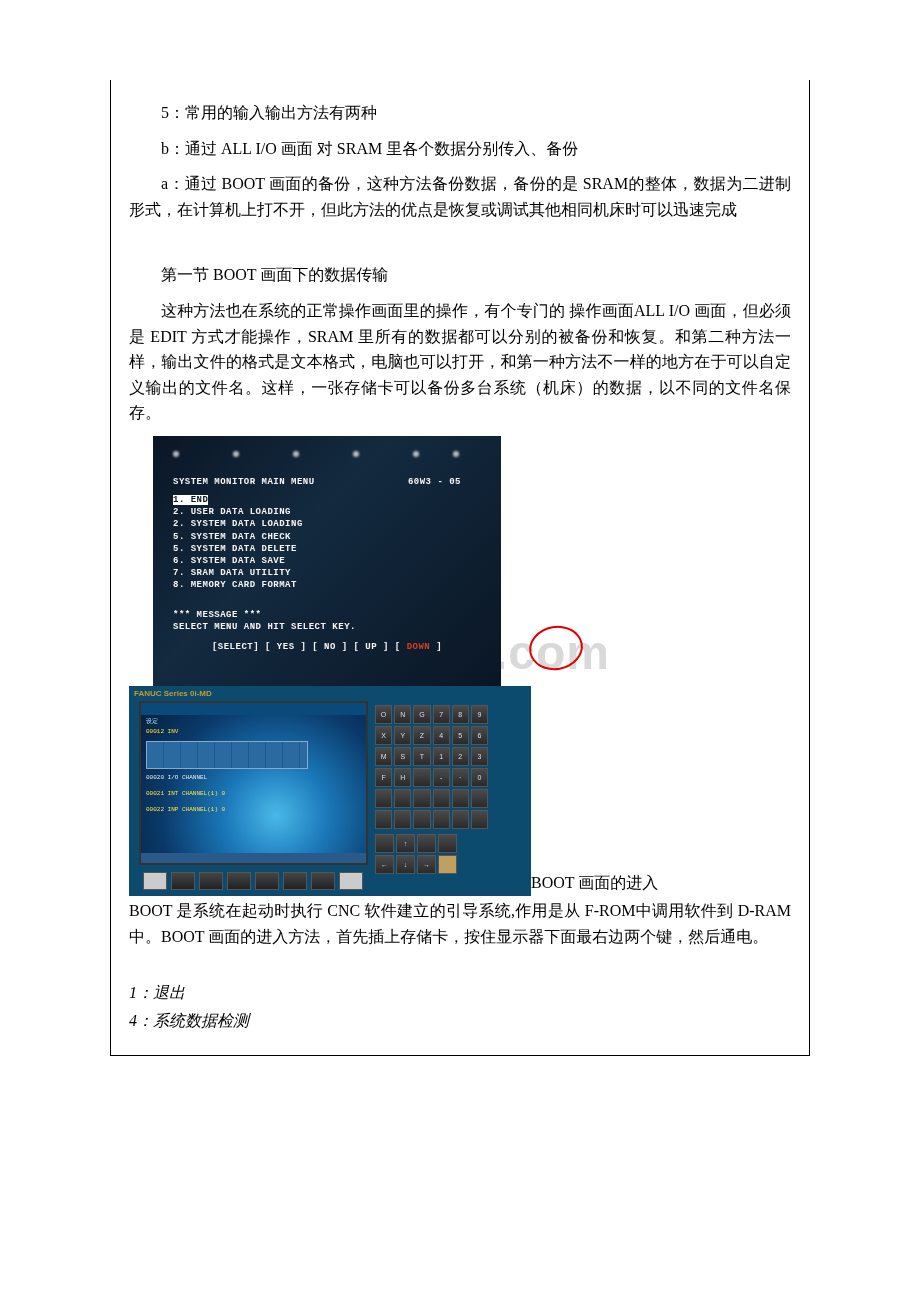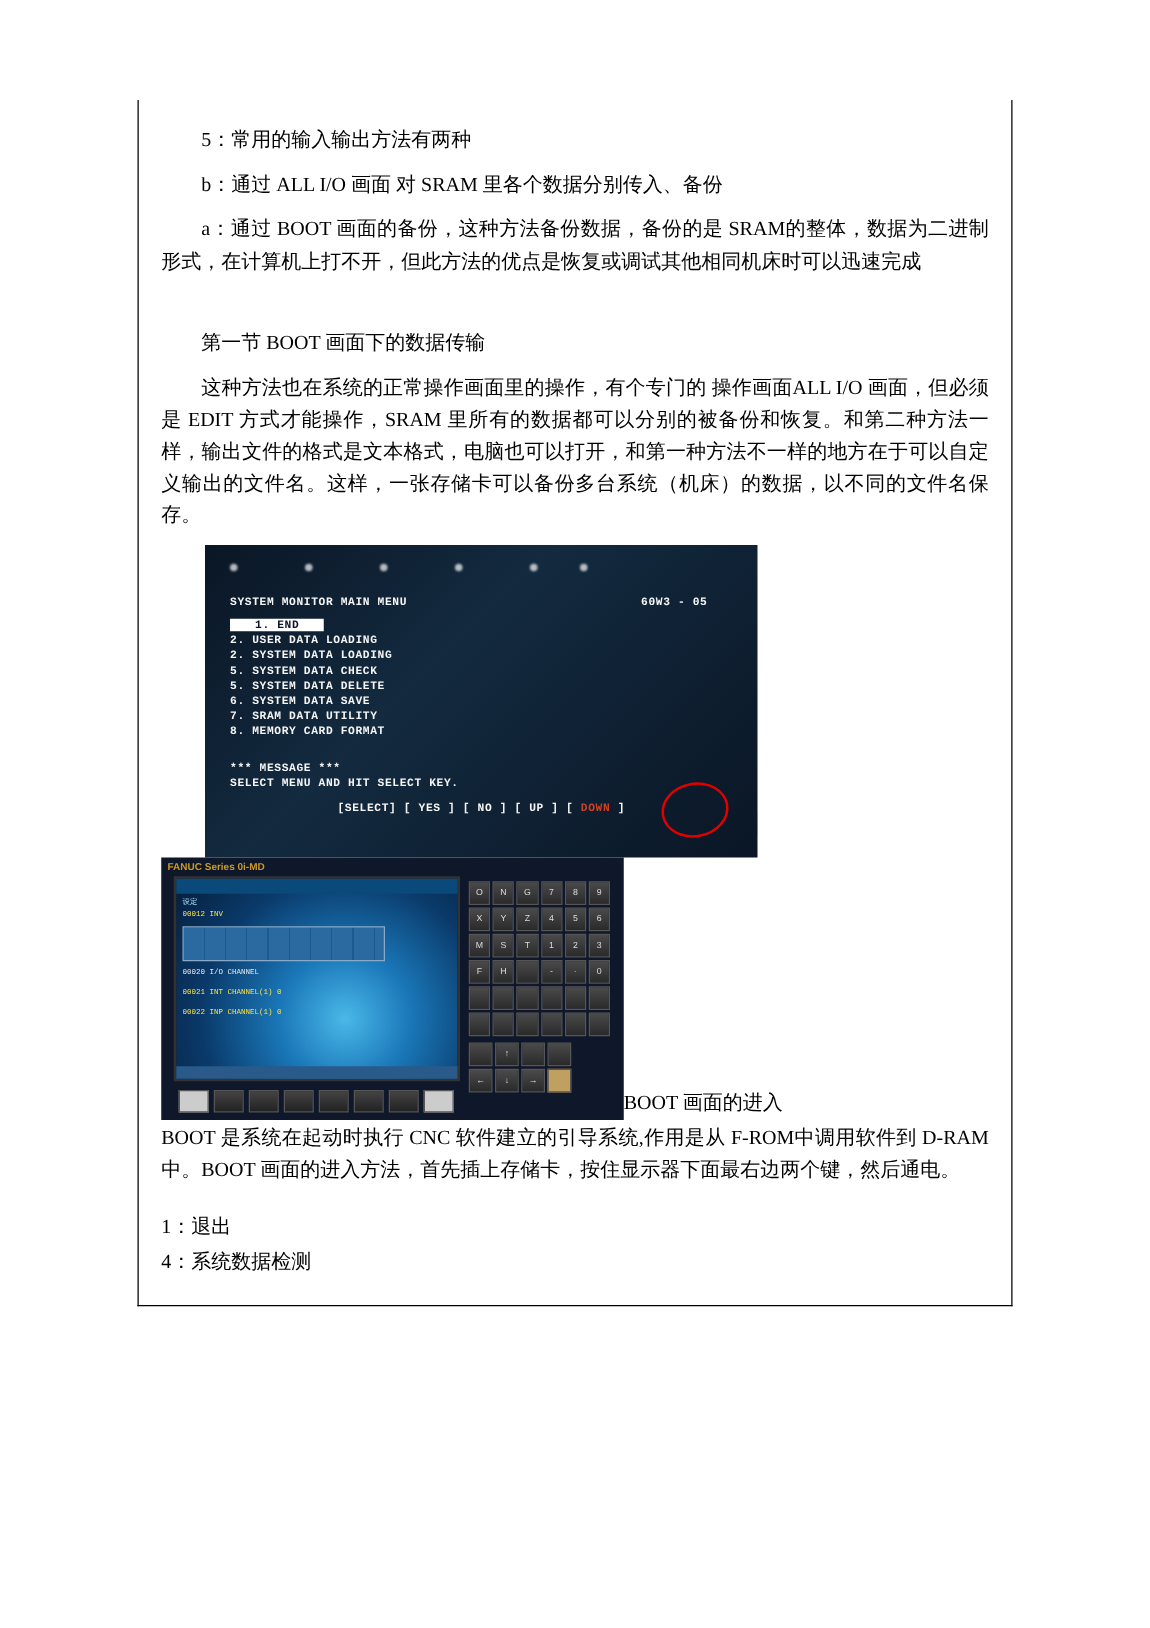--- a/index.html
+++ b/index.html
@@ -46,26 +46,26 @@
     z-index: 0;
     pointer-events: none;
     letter-spacing: 1px;
   }
   .image-block {
     position: relative;
     z-index: 1;
     margin-top: 10px;
   }
   .crt-top {
-    width: 442px;
+    width: 348px;
     height: 250px;
     background: linear-gradient(135deg, #0a1625 0%, #132a3f 40%, #0a1625 100%);
     position: relative;
     overflow: hidden;
-    margin-left: 35px;
+    margin-left: 24px;
   }
   .crt-top::before {
     content: "";
     position: absolute;
     left: 20px; top: 15px;
     width: 6px; height: 6px;
     background: #fff;
     border-radius: 50%;
     box-shadow: 60px 0 #fff, 120px 0 #fff, 180px 0 #fff, 240px 0 #fff, 280px 0 #fff;
     filter: blur(1px);
@@ -79,38 +79,38 @@
     color: #f5f5f5;
     font-family: "Courier New", monospace;
     font-size: 9px;
     line-height: 1.35;
     font-weight: bold;
     letter-spacing: .5px;
   }
   .crt-title { margin-bottom: 6px; }
   .crt-title .v { float: right; margin-right: 20px; }
   .crt-menu { margin-top: 4px; }
-  .crt-menu .hl { background: #fff; color: #0a1625; padding: 0 20px; }
+  .crt-menu .hl { background: #fff; color: #0a1625; padding: 0 0; }
   .crt-msg { margin-top: 18px; }
   .crt-buttons { margin-top: 8px; text-align: center; }
   .crt-buttons .dn { color: #d04020; }
   .red-circle {
     position: absolute;
     left: 400px;
     top: 190px;
     width: 50px;
     height: 40px;
     border: 2px solid #e00000;
     border-radius: 50%;
     transform: rotate(-10deg);
   }
   .crt-bottom {
-    width: 370px;
+    width: 402px;
     height: 210px;
-    background: #0f172a;
+    background: #0c4a6e;
     position: relative;
     overflow: hidden;
     margin-left: 0;
   }
   .crt-bottom-label {
     position: absolute;
     left: 5px;
     top: 2px;
     color: #c99a2a;
     font-family: Arial, sans-serif;
@@ -190,21 +190,22 @@
   .softkey.arrow { background: #ccc; }
   .caption-inline {
     display: inline;
     vertical-align: bottom;
   }
   .img-row {
     display: flex;
     align-items: flex-end;
   }
   .list-block {
-    margin-top: 20px;
+    margin-top: 31px;
+    font-style: italic;
   }
   .list-block div {
     margin: 2px 0;
   }
 </style>
 </head>
 <body>
 
 <div class="page">
   <div class="watermark">www.bdocx.com</div>

